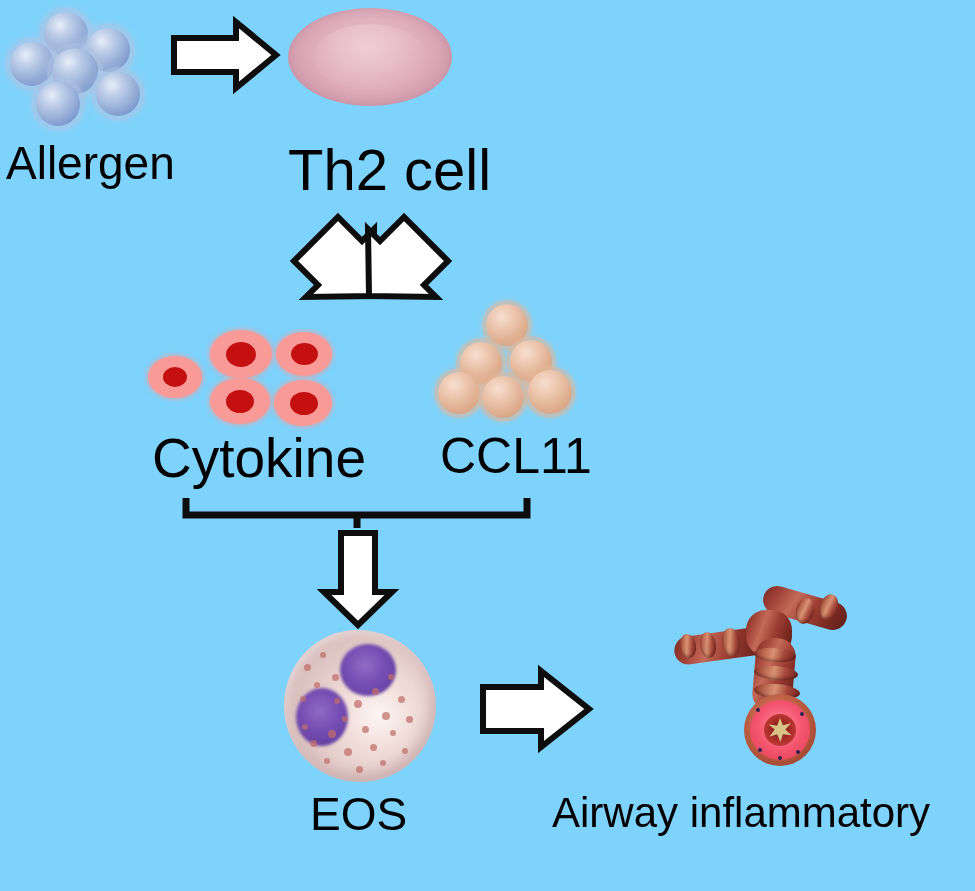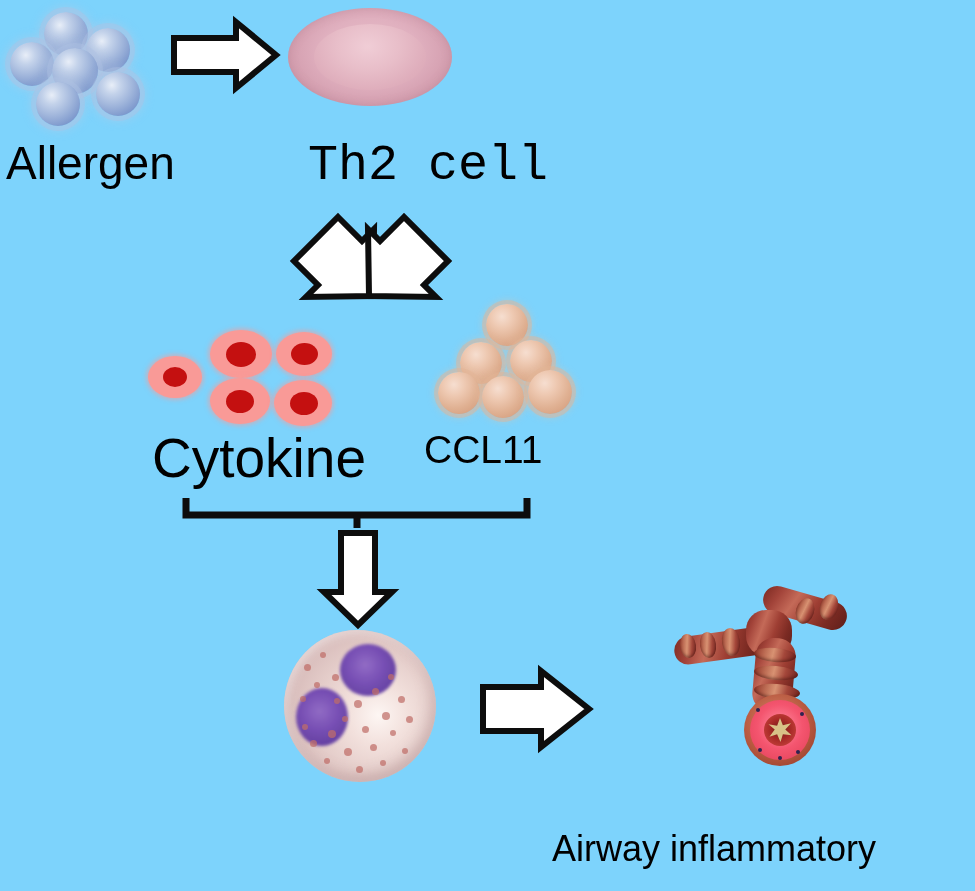--- a/index.html
+++ b/index.html
@@ -215,21 +215,21 @@
   </div>
 
   <div class="label" style="left:6px; top:139px; font-size:46px;">Allergen</div>
 
   <div class="abs" style="left:288px; top:8px; width:168px; height:102px;">
     <div class="th2-outer" style="left:0px; top:0px; width:164px; height:98px;">
       <div class="th2-inner" style="left:26px; top:16px; width:112px; height:66px;"></div>
     </div>
   </div>
 
-  <div class="label" style="left:308px; top:139px; font-size:50px;font-family:Liberation Mono, monospace;">Th2 cell</div>
+  <div class="label" style="left:288px; top:139px; font-size:58px;">Th2 cell</div>
 
   <div class="abs" style="left:148px; top:328px; width:185px; height:100px;">
     <div class="abs" style="left:0px; top:0px; width:185px; height:100px;">
 
       <div class="cyto-cell" style="left:0px; top:28px; width:54px; height:42px;">
         <div class="cyto-core" style="left:15px; top:11px; width:24px; height:20px;"></div>
       </div>
 
       <div class="cyto-cell" style="left:62px; top:2px; width:62px; height:48px;">
         <div class="cyto-core" style="left:16px; top:12px; width:30px; height:25px;"></div>
@@ -255,21 +255,21 @@
     <div class="abs" style="left:0px; top:0px; width:140px; height:126px;">
       <div class="ccl-sphere" style="left:48px; top:4px; width:42px; height:42px;"></div>
       <div class="ccl-sphere" style="left:22px; top:42px; width:42px; height:42px;"></div>
       <div class="ccl-sphere" style="left:72px; top:40px; width:42px; height:42px;"></div>
       <div class="ccl-sphere" style="left:0px; top:72px; width:42px; height:42px;"></div>
       <div class="ccl-sphere" style="left:44px; top:76px; width:42px; height:42px;"></div>
       <div class="ccl-sphere" style="left:90px; top:70px; width:44px; height:44px;"></div>
     </div>
   </div>
 
-  <div class="label" style="left:424px; top:429px; font-size:39px;">CCL11</div>
+  <div class="label" style="left:440px; top:429px; font-size:50px;">CCL11</div>
 
   <div class="abs" style="left:284px; top:630px; width:156px; height:158px;">
     <div class="eos-body" style="left:0px; top:0px; width:152px; height:152px;">
       <div class="eos-nucleus" style="left:56px; top:14px; width:56px; height:52px;"></div>
       <div class="eos-nucleus" style="left:12px; top:58px; width:52px; height:58px;"></div>
       <div class="eos-granule" style="left:20px;top:34px;width:7px;height:7px;"></div>
       <div class="eos-granule" style="left:36px;top:22px;width:6px;height:6px;"></div>
       <div class="eos-granule" style="left:48px;top:44px;width:7px;height:7px;"></div>
       <div class="eos-granule" style="left:30px;top:52px;width:6px;height:6px;"></div>
       <div class="eos-granule" style="left:16px;top:66px;width:6px;height:6px;"></div>
@@ -288,20 +288,21 @@
       <div class="eos-granule" style="left:122px;top:86px;width:7px;height:7px;"></div>
       <div class="eos-granule" style="left:40px;top:128px;width:6px;height:6px;"></div>
       <div class="eos-granule" style="left:96px;top:130px;width:6px;height:6px;"></div>
       <div class="eos-granule" style="left:72px;top:136px;width:7px;height:7px;"></div>
       <div class="eos-granule" style="left:18px;top:94px;width:6px;height:6px;"></div>
       <div class="eos-granule" style="left:118px;top:118px;width:6px;height:6px;"></div>
       <div class="eos-granule" style="left:50px;top:68px;width:6px;height:6px;"></div>
     </div>
   </div>
 
+  <div class="label" style="left:310px; top:790px; font-size:46px;">EOS</div>
 
   <div class="abs" style="left:670px; top:600px; width:180px; height:180px;">
     <div class="abs" style="left:0px; top:0px; width:180px; height:180px;">
 
       <div class="airway-branch" style="left:4px; top:32px; width:92px; height:28px; transform:rotate(-8deg); border-radius:14px;"></div>
       <div class="airway-ring" style="left:10px; top:34px; width:16px; height:24px; transform:rotate(-8deg);"></div>
       <div class="airway-ring" style="left:30px; top:32px; width:16px; height:26px; transform:rotate(-8deg);"></div>
       <div class="airway-ring" style="left:52px; top:28px; width:18px; height:28px; transform:rotate(-8deg);"></div>
 
       <div class="airway-branch" style="left:92px; top:-6px; width:86px; height:28px; transform:rotate(16deg); border-radius:14px;"></div>
@@ -321,21 +322,21 @@
       <div class="airway-mucus" style="left:98px; top:118px; width:24px; height:24px;
                   clip-path: polygon(50% 0%, 62% 30%, 96% 22%, 72% 48%, 98% 72%, 62% 68%, 52% 100%, 38% 68%, 6% 78%, 28% 48%, 2% 26%, 38% 32%);"></div>
       <div class="airway-speck" style="left:86px;top:108px;width:4px;height:4px;"></div>
       <div class="airway-speck" style="left:130px;top:112px;width:4px;height:4px;"></div>
       <div class="airway-speck" style="left:126px;top:150px;width:4px;height:4px;"></div>
       <div class="airway-speck" style="left:88px;top:148px;width:4px;height:4px;"></div>
       <div class="airway-speck" style="left:108px;top:156px;width:4px;height:4px;"></div>
     </div>
   </div>
 
-  <div class="label" style="left:552px; top:830px; font-size:36px;">Airway inflammatory</div>
+  <div class="label" style="left:552px; top:790px; font-size:42px;">Airway inflammatory</div>
 
   <svg class="overlay" viewBox="0 0 975 891">
 
     <polygon fill="#ffffff" stroke="#0d0d0d" stroke-width="6" stroke-linejoin="miter" points="174,38 236,38 236,22 276,55 236,88 236,72 174,72"></polygon>
 
     <polygon fill="#ffffff" stroke="#0d0d0d" stroke-width="6" stroke-linejoin="miter" points="338,217 362,241 374,229 373,296 306,297 318,285 294,261"></polygon>
 
     <polygon fill="#ffffff" stroke="#0d0d0d" stroke-width="6" stroke-linejoin="miter" points="404,217 380,241 368,229 369,296 436,297 424,285 448,261"></polygon>
 
     <path fill="none" stroke="#0d0d0d" stroke-width="7" stroke-linecap="butt" stroke-linejoin="miter" d="M 186,498 L 186,515 L 527,515 L 527,498"></path>

